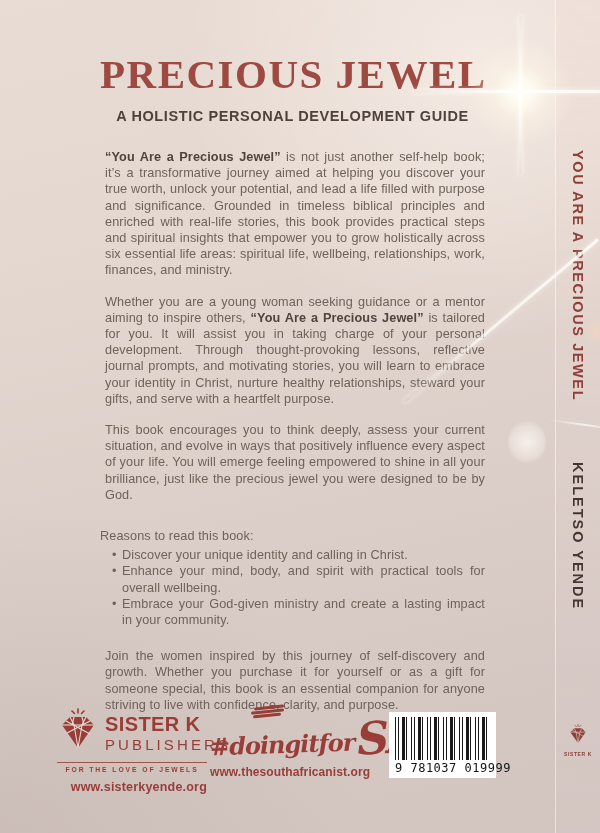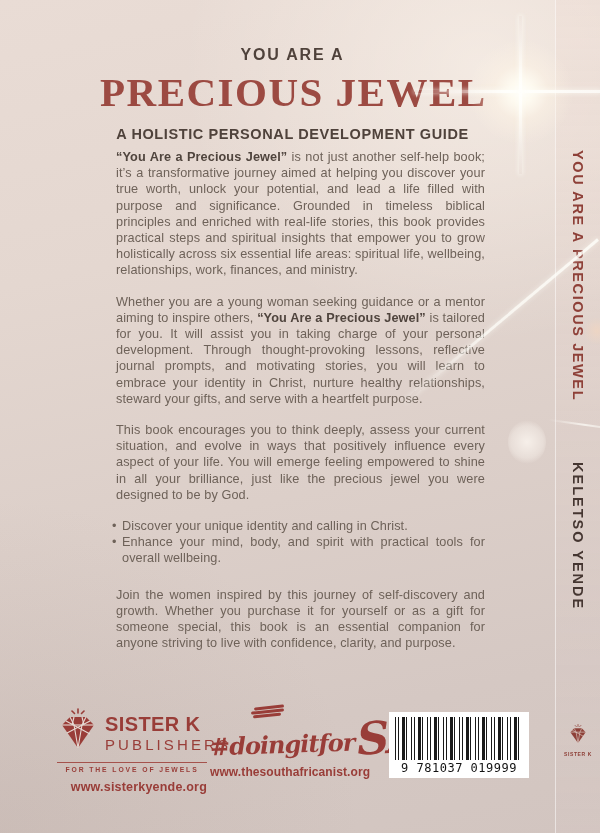--- a/index.html
+++ b/index.html
@@ -76,21 +76,21 @@
     color: #9c4a42; margin-top: 4px; white-space: nowrap;
   }
   .subtitle { font-size: 14.5px; font-weight: 700; letter-spacing: 0.6px; color: #4f423b; margin-top: 10px; white-space: nowrap; }
 
   
   .copy {
     position: absolute; left: 100px; top: 149px; width: 385px; z-index: 5;
     font-size: 12.7px; line-height: 16.2px; letter-spacing: 0.1px;
     color: #6e6259; text-align: justify;
   }
-  .copy p { margin: 0 0 15px 16px; }
+  .copy p { margin: 0 0 15px 5px; }
   .copy b { color: #4f443d; }
   .reasons-heading { margin: 25px 0 3px 0 !important; text-align: left; }
   .reasons { list-style: none; margin: 0 0 20px 0; padding: 0 0 0 12px; }
   .reasons li { position: relative; padding-left: 10px; text-align: justify; }
   .reasons li::before { content: "\2022"; position: absolute; left: 0; top: 0; color: #6e6259; }
   .closing { margin-bottom: 0 !important; }
 
   
   .footer { position: absolute; left: 0; top: 704px; width: 556px; height: 100px; z-index: 5; }
 
@@ -114,21 +114,21 @@
     font-family: "DejaVu Serif", serif; font-style: italic; font-weight: 700;
     font-size: 45px; line-height: 40px; letter-spacing: -2px; margin-left: 3px; transform: rotate(-3deg);
   }
   .flag { position: absolute; left: 40px; top: 0; width: 34px; height: 12px; }
   .flag span { display: block; height: 2.6px; background: #993d38; border-radius: 2px; margin-bottom: 1.6px; transform: rotate(-6deg); }
   .flag span:nth-child(1) { width: 30px; margin-left: 4px; }
   .flag span:nth-child(2) { width: 33px; margin-left: 1px; }
   .flag span:nth-child(3) { width: 28px; margin-left: 3px; }
   .camp-site { font-size: 12px; font-weight: 700; letter-spacing: 0.1px; margin-top: 6px; }
 
-  .barcode { position: absolute; left: 389px; top: 8px; width: 140px; background: #ffffff; padding: 5px 6px 3px 6px; }
+  .barcode { position: absolute; left: 389px; top: 8px; width: 107px; background: #ffffff; padding: 5px 6px 3px 6px; }
   .bars {
     height: 43px;
     background: repeating-linear-gradient(90deg,
       #191919 0 1.5px, #fff 1.5px 3px,
       #191919 3px 4px, #fff 4px 7.5px,
       #191919 7.5px 10px, #fff 10px 11.5px,
       #191919 11.5px 12.5px, #fff 12.5px 16px);
   }
   .bc-digits {
     font-family: "DejaVu Sans Mono", monospace; font-size: 12px; color: #121212;
@@ -142,32 +142,33 @@
 
   <div class="overlay flare-core"></div>
   <div class="overlay flare-ray-h"></div>
   <div class="overlay flare-ray-v"></div>
   <div class="overlay streak-1"></div>
   <div class="overlay streak-2"></div>
   <div class="overlay glare-spot-1"></div>
   <div class="overlay glare-spot-2"></div>
 
   <div class="header">
-    <div class="kicker">YOU ARE A</div>
     <div class="book-title">PRECIOUS JEWEL</div>
     <div class="subtitle">A HOLISTIC PERSONAL DEVELOPMENT GUIDE</div>
   </div>
 
   <div class="copy">
     <p><b>“You Are a Precious Jewel”</b><span> is not just another self-help book; it’s a transformative journey aimed at helping you discover your true worth, unlock your potential, and lead a life filled with purpose and significance. Grounded in timeless biblical principles and enriched with real-life stories, this book provides practical steps and spiritual insights that empower you to grow holistically across six essential life areas: spiritual life, wellbeing, relationships, work, finances, and ministry.</span></p>
     <p><span>Whether you are a young woman seeking guidance or a mentor aiming to inspire others, </span><b>“You Are a Precious Jewel”</b><span> is tailored for you. It will assist you in taking charge of your personal development. Through thought-provoking lessons, reflective journal prompts, and motivating stories, you will learn to embrace your identity in Christ, nurture healthy relationships, steward your gifts, and serve with a heartfelt purpose.</span></p>
     <p>This book encourages you to think deeply, assess your current situation, and evolve in ways that positively influence every aspect of your life. You will emerge feeling empowered to shine in all your brilliance, just like the precious jewel you were designed to be by God.</p>
+    <p class="reasons-heading">Reasons to read this book:</p>
     <ul class="reasons">
       <li>Discover your unique identity and calling in Christ.</li>
       <li>Enhance your mind, body, and spirit with practical tools for overall wellbeing.</li>
+      <li>Embrace your God-given ministry and create a lasting impact in your community.</li>
     </ul>
     <p class="closing">Join the women inspired by this journey of self-discovery and growth. Whether you purchase it for yourself or as a gift for someone special, this book is an essential companion for anyone striving to live with confidence, clarity, and purpose.</p>
   </div>
 
   <div class="footer">
 
     <div class="pub">
       <div class="pub-top">
         <span>
           <svg width="42" height="46" viewBox="0 0 42 46">

